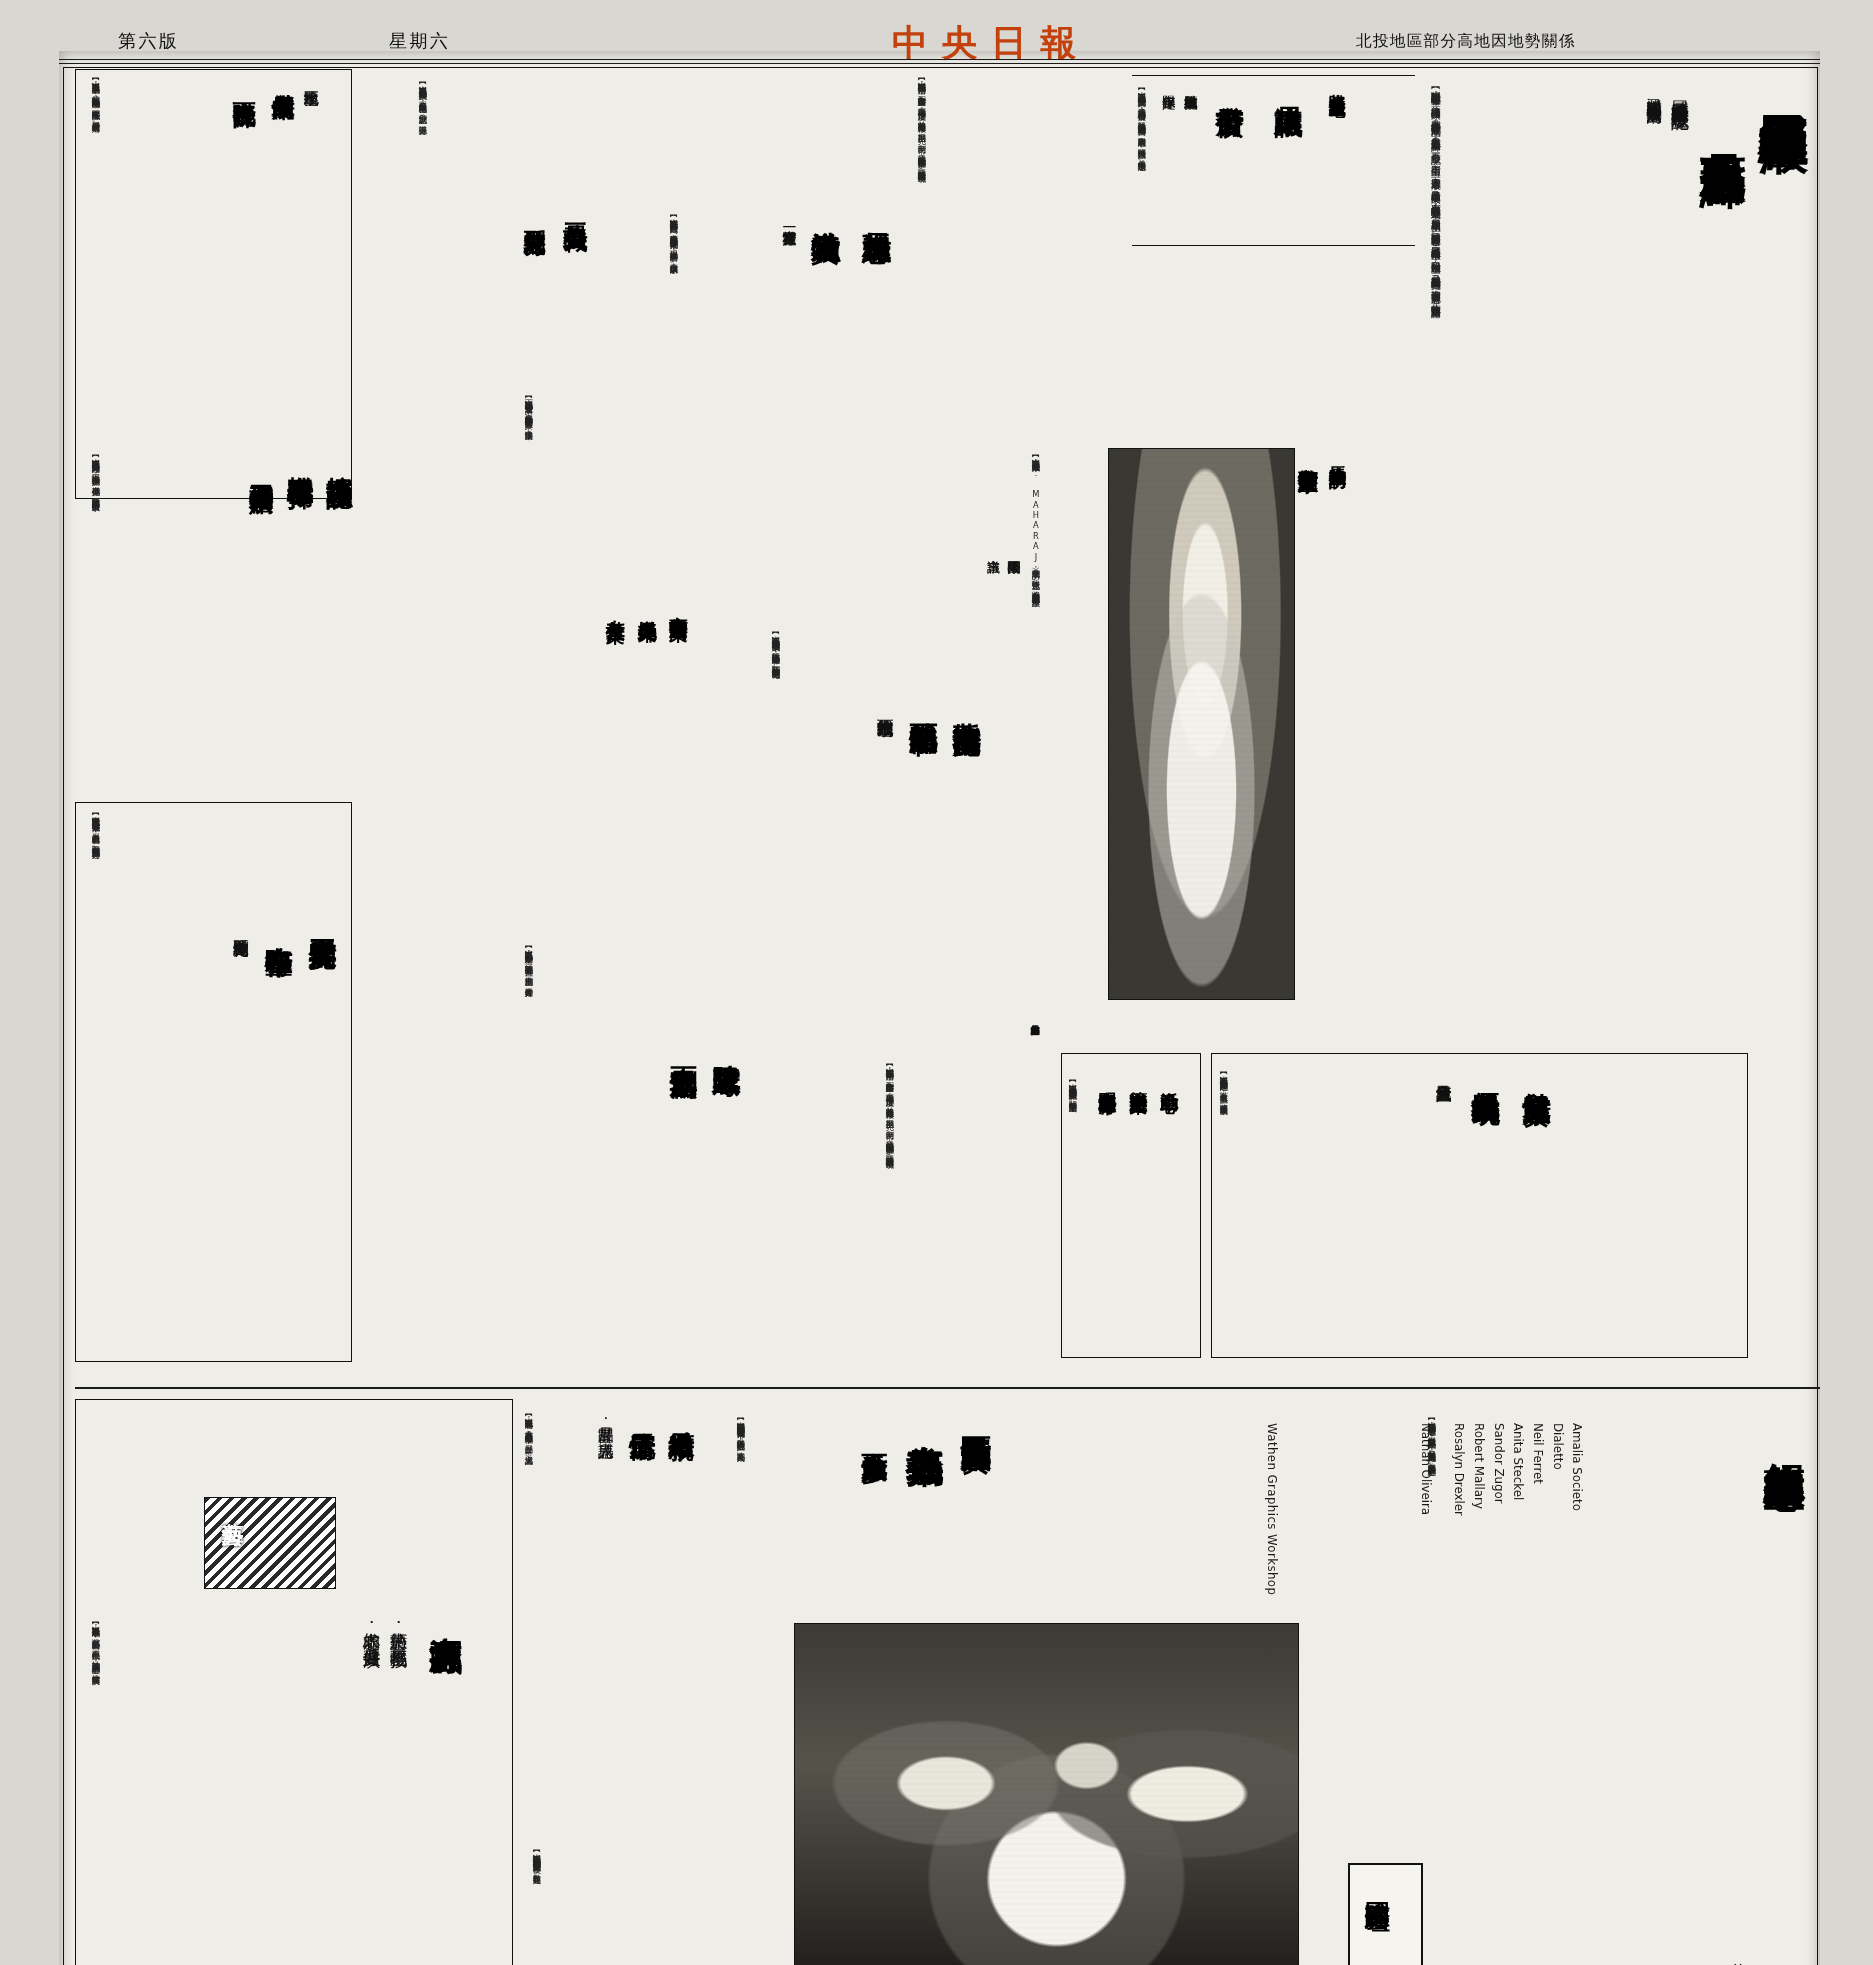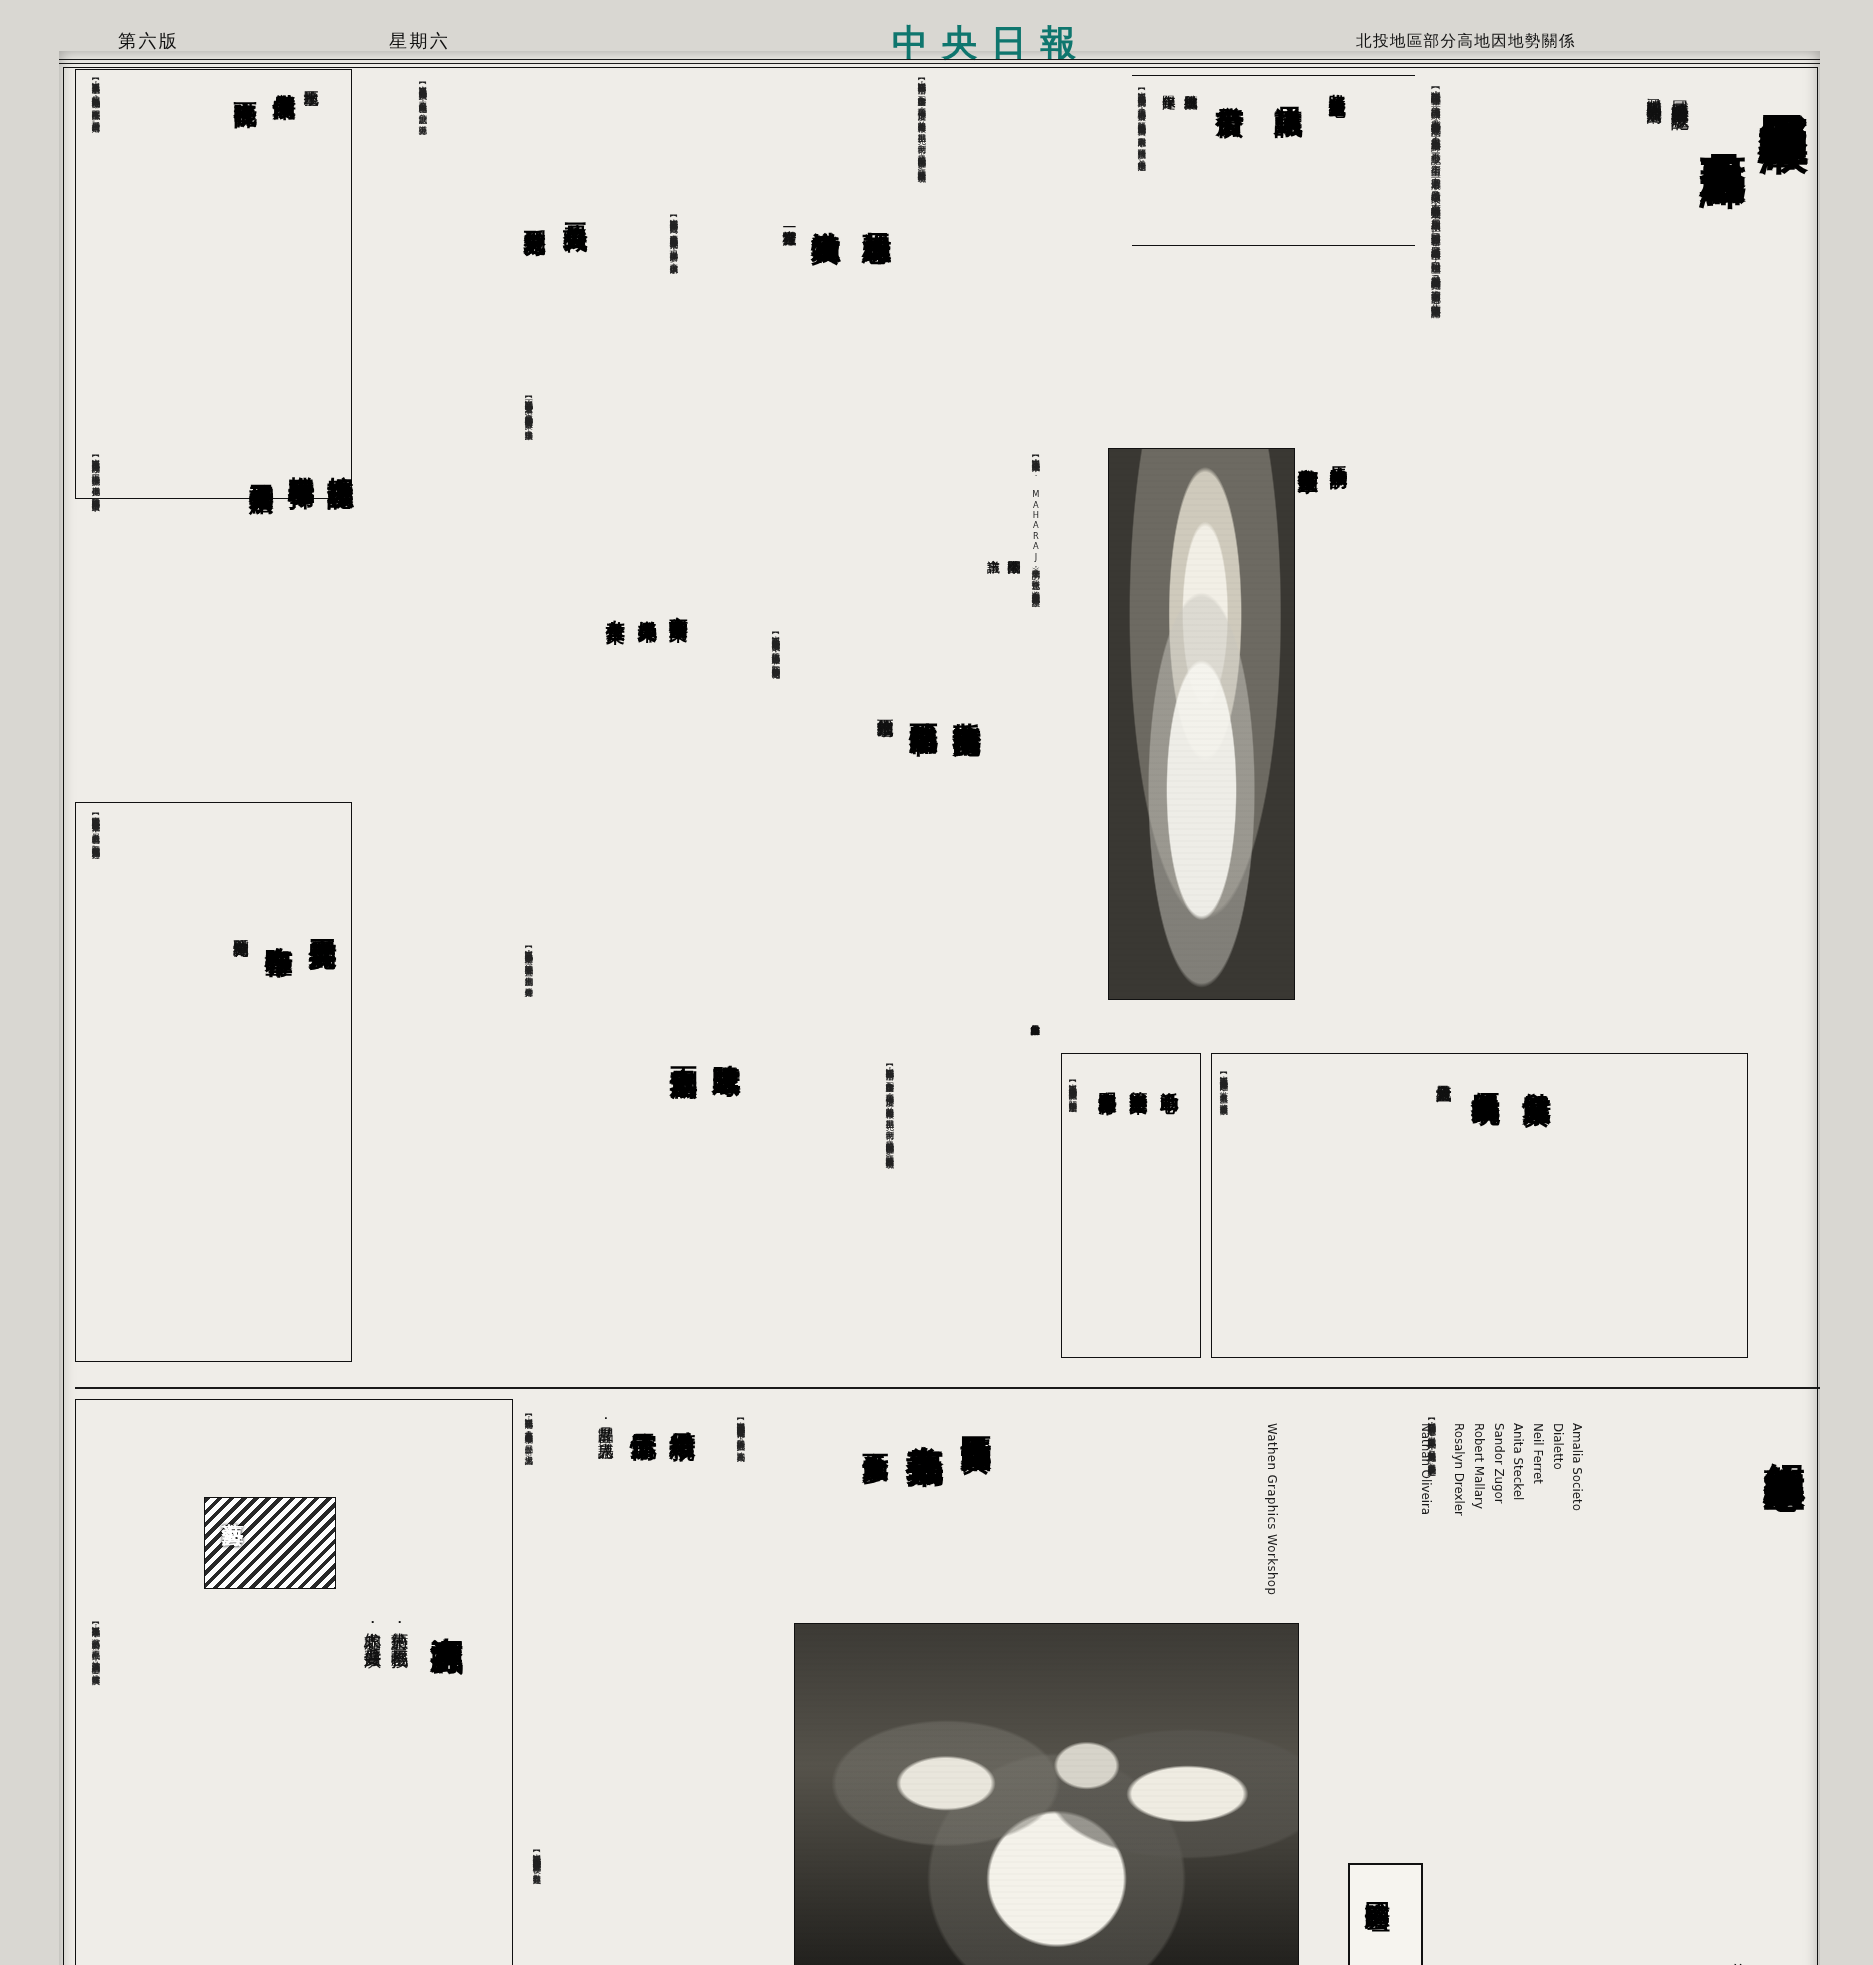--- a/index.html
+++ b/index.html
@@ -16,26 +16,26 @@
     box-shadow:0 0 15.7px rgba(0,0,0,.35) inset;
   }
   
   .v{
     writing-mode:vertical-rl;
     text-orientation:upright;
     -webkit-writing-mode:vertical-rl;
     line-height:1.08;
     white-space:pre-wrap;
   }
-  .serif{font-family:Liberation Serif, serif;}
+  .serif{font-family:Liberation Sans, sans-serif;}
   
   .masthead{position:absolute;left:59px;top:15.7px;width:1761px;height:43px;}
   .mh-left{position:absolute;left:59px;top:13.8px;font-size:18px;letter-spacing:2.4px;color:#111;}
   .mh-left2{position:absolute;left:330px;top:13.8px;font-size:18px;letter-spacing:2.4px;color:#111;}
-  .mh-title{position:absolute;left:833px;top:3.1px;font-size:36px;font-weight:bold;letter-spacing:13.4px;color:#0f766e;}
+  .mh-title{position:absolute;left:833px;top:3.1px;font-size:36px;font-weight:bold;letter-spacing:13.4px;color:#c2410c;}
   .mh-date{position:absolute;left:1297px;top:15px;font-size:15.7px;letter-spacing:1.2px;color:#111;}
   
   .rule{position:absolute;background:#1a1a1a;}
   .hr{height:1.2px;}
   
   .hl{position:absolute;color:#000;font-weight:bold;}
   .hl .v{letter-spacing:0.8px;}
   .sub{position:absolute;color:#111;}
   .body{position:absolute;color:#202020;}
   .body .v{font-size:9.8px;line-height:1.22;letter-spacing:0.4px;color:#232323;}

